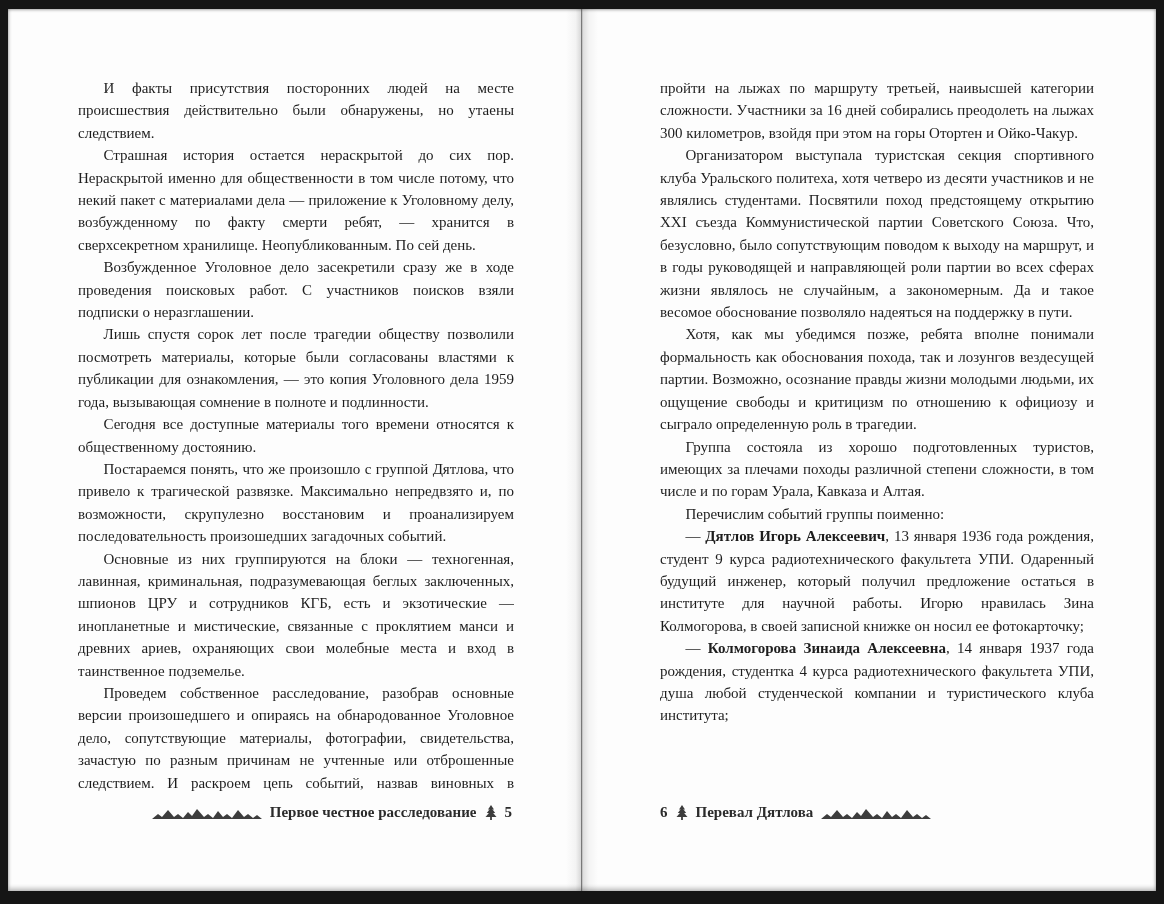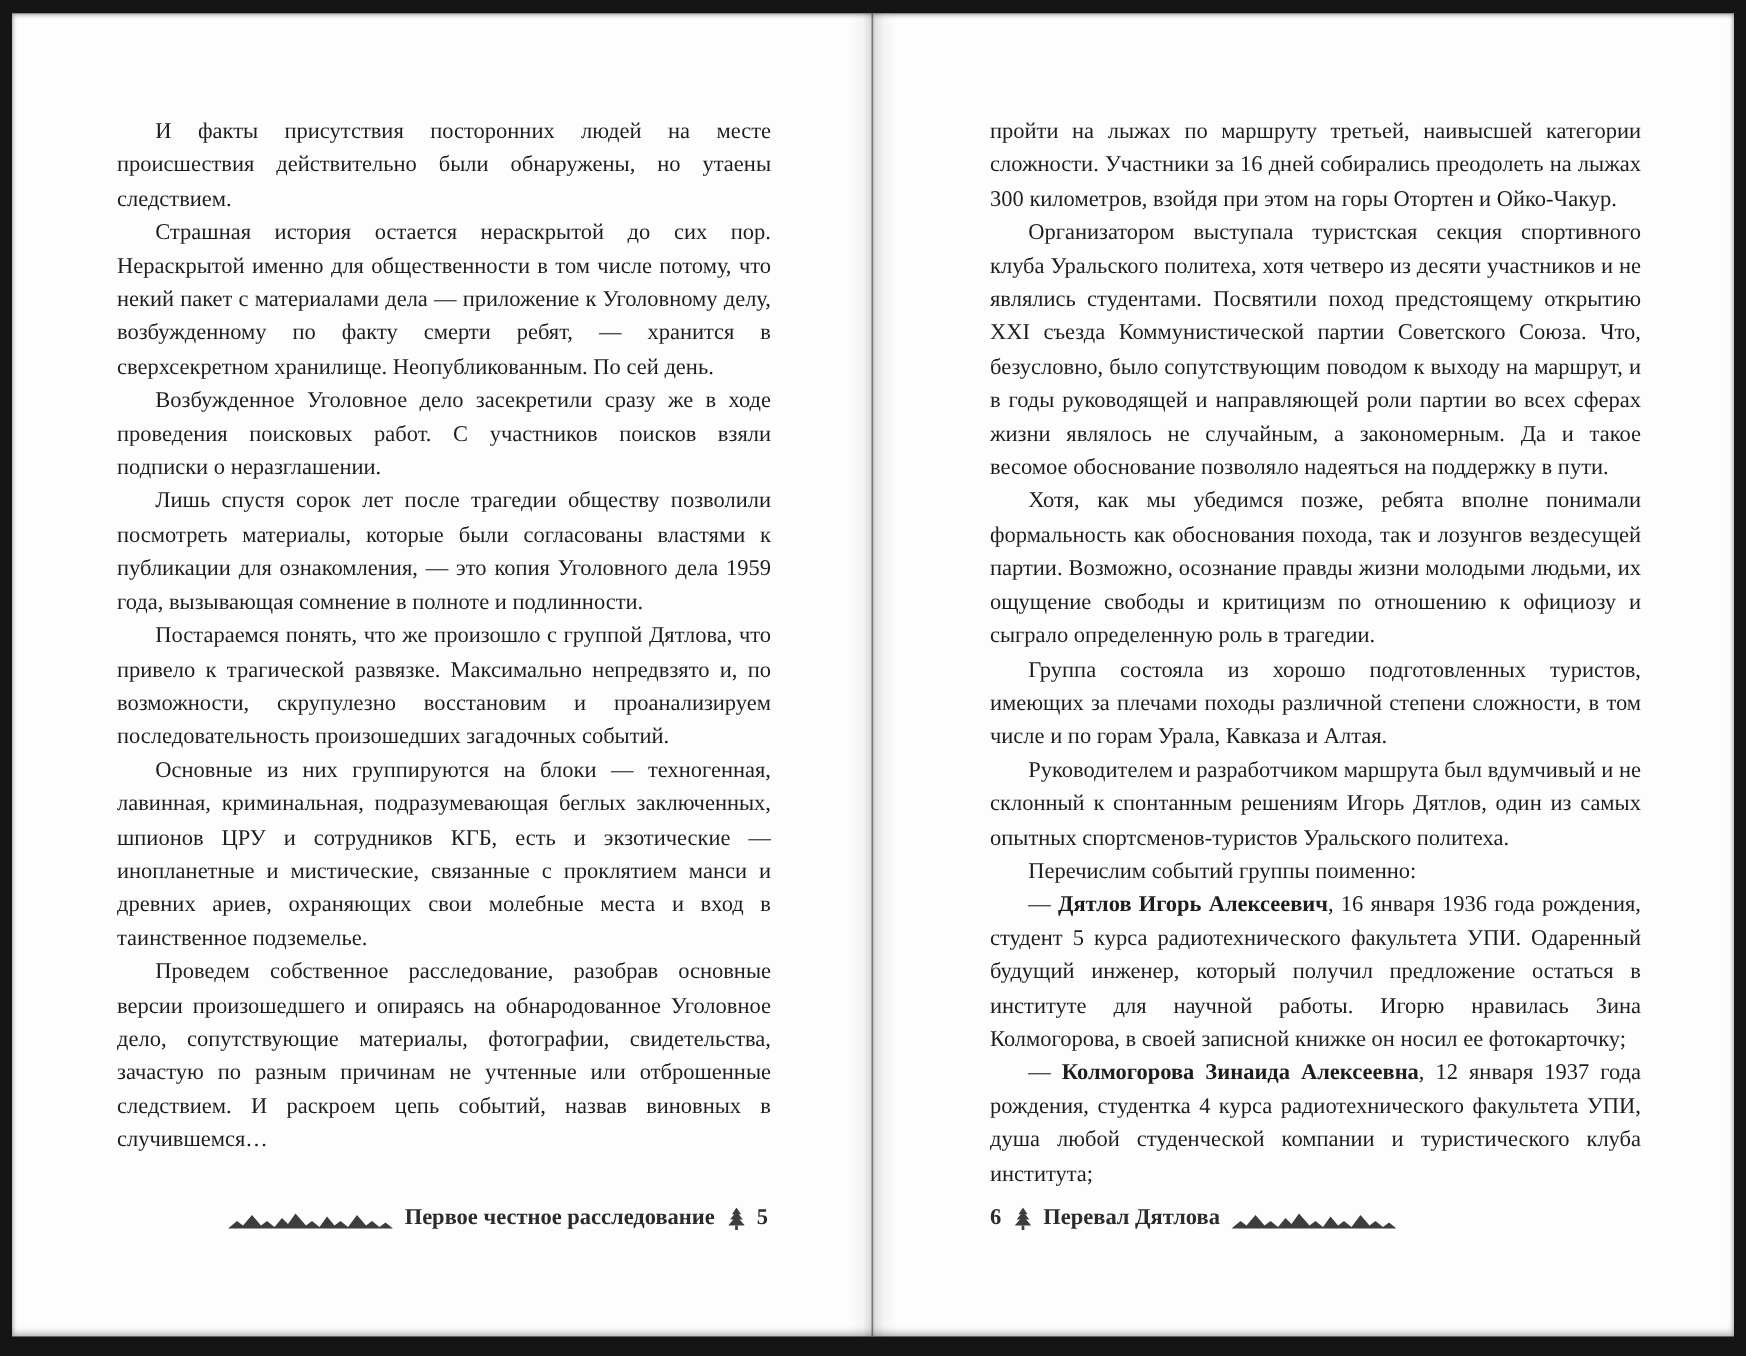--- a/index.html
+++ b/index.html
@@ -80,20 +80,21 @@
 
 <div class="screen">
   <div class="book">
 
     <div class="page left">
       <div class="text-block" id="left-text">
           <p class="para"><span>И факты присутствия посторонних людей на месте происшествия действительно были обнаружены, но утаены следствием.</span></p>
           <p class="para"><span>Страшная история остается нераскрытой до сих пор. Нераскрытой именно для общественности в том числе потому, что некий пакет с материалами дела — приложение к Уголовному делу, возбужденному по факту смерти ребят, — хранится в сверхсекретном хранилище. Неопубликованным. По сей день.</span></p>
           <p class="para"><span>Возбужденное Уголовное дело засекретили сразу же в ходе проведения поисковых работ. С участников поисков взяли подписки о неразглашении.</span></p>
           <p class="para"><span>Лишь спустя сорок лет после трагедии обществу позволили посмотреть материалы, которые были согласованы властями к публикации для ознакомления, — это копия Уголовного дела 1959 года, вызывающая сомнение в полноте и подлинности.</span></p>
+          <p class="para"><span>Сегодня все доступные материалы того времени относятся к общественному достоянию.</span></p>
           <p class="para"><span>Постараемся понять, что же произошло с группой Дятлова, что привело к трагической развязке. Максимально непредвзято и, по возможности, скрупулезно восстановим и проанализируем последовательность произошедших загадочных событий.</span></p>
           <p class="para"><span>Основные из них группируются на блоки — техногенная, лавинная, криминальная, подразумевающая беглых заключенных, шпионов ЦРУ и сотрудников КГБ, есть и экзотические — инопланетные и мистические, связанные с проклятием манси и древних ариев, охраняющих свои молебные места и вход в таинственное подземелье.</span></p>
           <p class="para"><span>Проведем собственное расследование, разобрав основные версии произошедшего и опираясь на обнародованное Уголовное дело, сопутствующие материалы, фотографии, свидетельства, зачастую по разным причинам не учтенные или отброшенные следствием. И раскроем цепь событий, назвав виновных в случившемся…</span></p>
         </div>
       <div class="footer footer-left">
         <svg width="110" height="15" viewBox="0 0 110 15">
           <path d="M0 14 L6 9 10 12 16 5 22 12 26 9 31 13 36 7 40 11 45 4 52 12 56 9 61 13 66 6 71 12 75 9 80 13 86 5 92 12 96 9 101 13 105 10 110 14 Z" fill="#3d3d3d"></path>
         </svg>
         <span class="footer-title">Первое честное расследование</span>
         <svg width="12" height="15" viewBox="0 0 12 15">
@@ -105,24 +106,23 @@
         <span class="page-number">5</span>
       </div>
     </div>
 
     <div class="page right">
       <div class="text-block" id="right-text">
           <p class="para cont"><span>пройти на лыжах по маршруту третьей, наивысшей категории сложности. Участники за 16 дней собирались преодолеть на лыжах 300 километров, взойдя при этом на горы Отортен и Ойко-Чакур.</span></p>
           <p class="para"><span>Организатором выступала туристская секция спортивного клуба Уральского политеха, хотя четверо из десяти участников и не являлись студентами. Посвятили поход предстоящему открытию XXI съезда Коммунистической партии Советского Союза. Что, безусловно, было сопутствующим поводом к выходу на маршрут, и в годы руководящей и направляющей роли партии во всех сферах жизни являлось не случайным, а закономерным. Да и такое весомое обоснование позволяло надеяться на поддержку в пути.</span></p>
           <p class="para"><span>Хотя, как мы убедимся позже, ребята вполне понимали формальность как обоснования похода, так и лозунгов вездесущей партии. Возможно, осознание правды жизни молодыми людьми, их ощущение свободы и критицизм по отношению к официозу и сыграло определенную роль в трагедии.</span></p>
           <p class="para"><span>Группа состояла из хорошо подготовленных туристов, имеющих за плечами походы различной степени сложности, в том числе и по горам Урала, Кавказа и Алтая.</span></p>
-          <p class="para"><span>Руководителем и разработчиком маршрута был вдумчивый и не склонный к спонтанным решениям Игорь Дятлов, один из самых опытных спортсменов-туристов Уральского политеха.</span></p>
           <p class="para"><span>Перечислим событий группы поименно:</span></p>
-          <p class="para"><span>— </span><b>Дятлов Игорь Алексеевич</b><span>, 16 января 1936 года рождения, студент 5 курса радиотехнического факультета УПИ. Одаренный будущий инженер, который получил предложение остаться в институте для научной работы. Игорю нравилась Зина Колмогорова, в своей записной книжке он носил ее фотокарточку;</span></p>
-          <p class="para"><span>— </span><b>Колмогорова Зинаида Алексеевна</b><span>, 12 января 1937 года рождения, студентка 4 курса радиотехнического факультета УПИ, душа любой студенческой компании и туристического клуба института;</span></p>
+          <p class="para"><span>— </span><b>Дятлов Игорь Алексеевич</b><span>, 13 января 1936 года рождения, студент 9 курса радиотехнического факультета УПИ. Одаренный будущий инженер, который получил предложение остаться в институте для научной работы. Игорю нравилась Зина Колмогорова, в своей записной книжке он носил ее фотокарточку;</span></p>
+          <p class="para"><span>— </span><b>Колмогорова Зинаида Алексеевна</b><span>, 14 января 1937 года рождения, студентка 4 курса радиотехнического факультета УПИ, душа любой студенческой компании и туристического клуба института;</span></p>
         </div>
       <div class="footer footer-right">
         <span class="page-number">6</span>
         <svg width="12" height="15" viewBox="0 0 12 15">
           <polygon points="6,0 3,4.5 9,4.5" fill="#3d3d3d"></polygon>
           <polygon points="6,2.5 1.8,8 10.2,8" fill="#3d3d3d"></polygon>
           <polygon points="6,5.5 0.5,12 11.5,12" fill="#3d3d3d"></polygon>
           <rect x="5.1" y="12" width="1.8" height="3" fill="#3d3d3d"></rect>
         </svg>
         <span class="footer-title">Перевал Дятлова</span>

